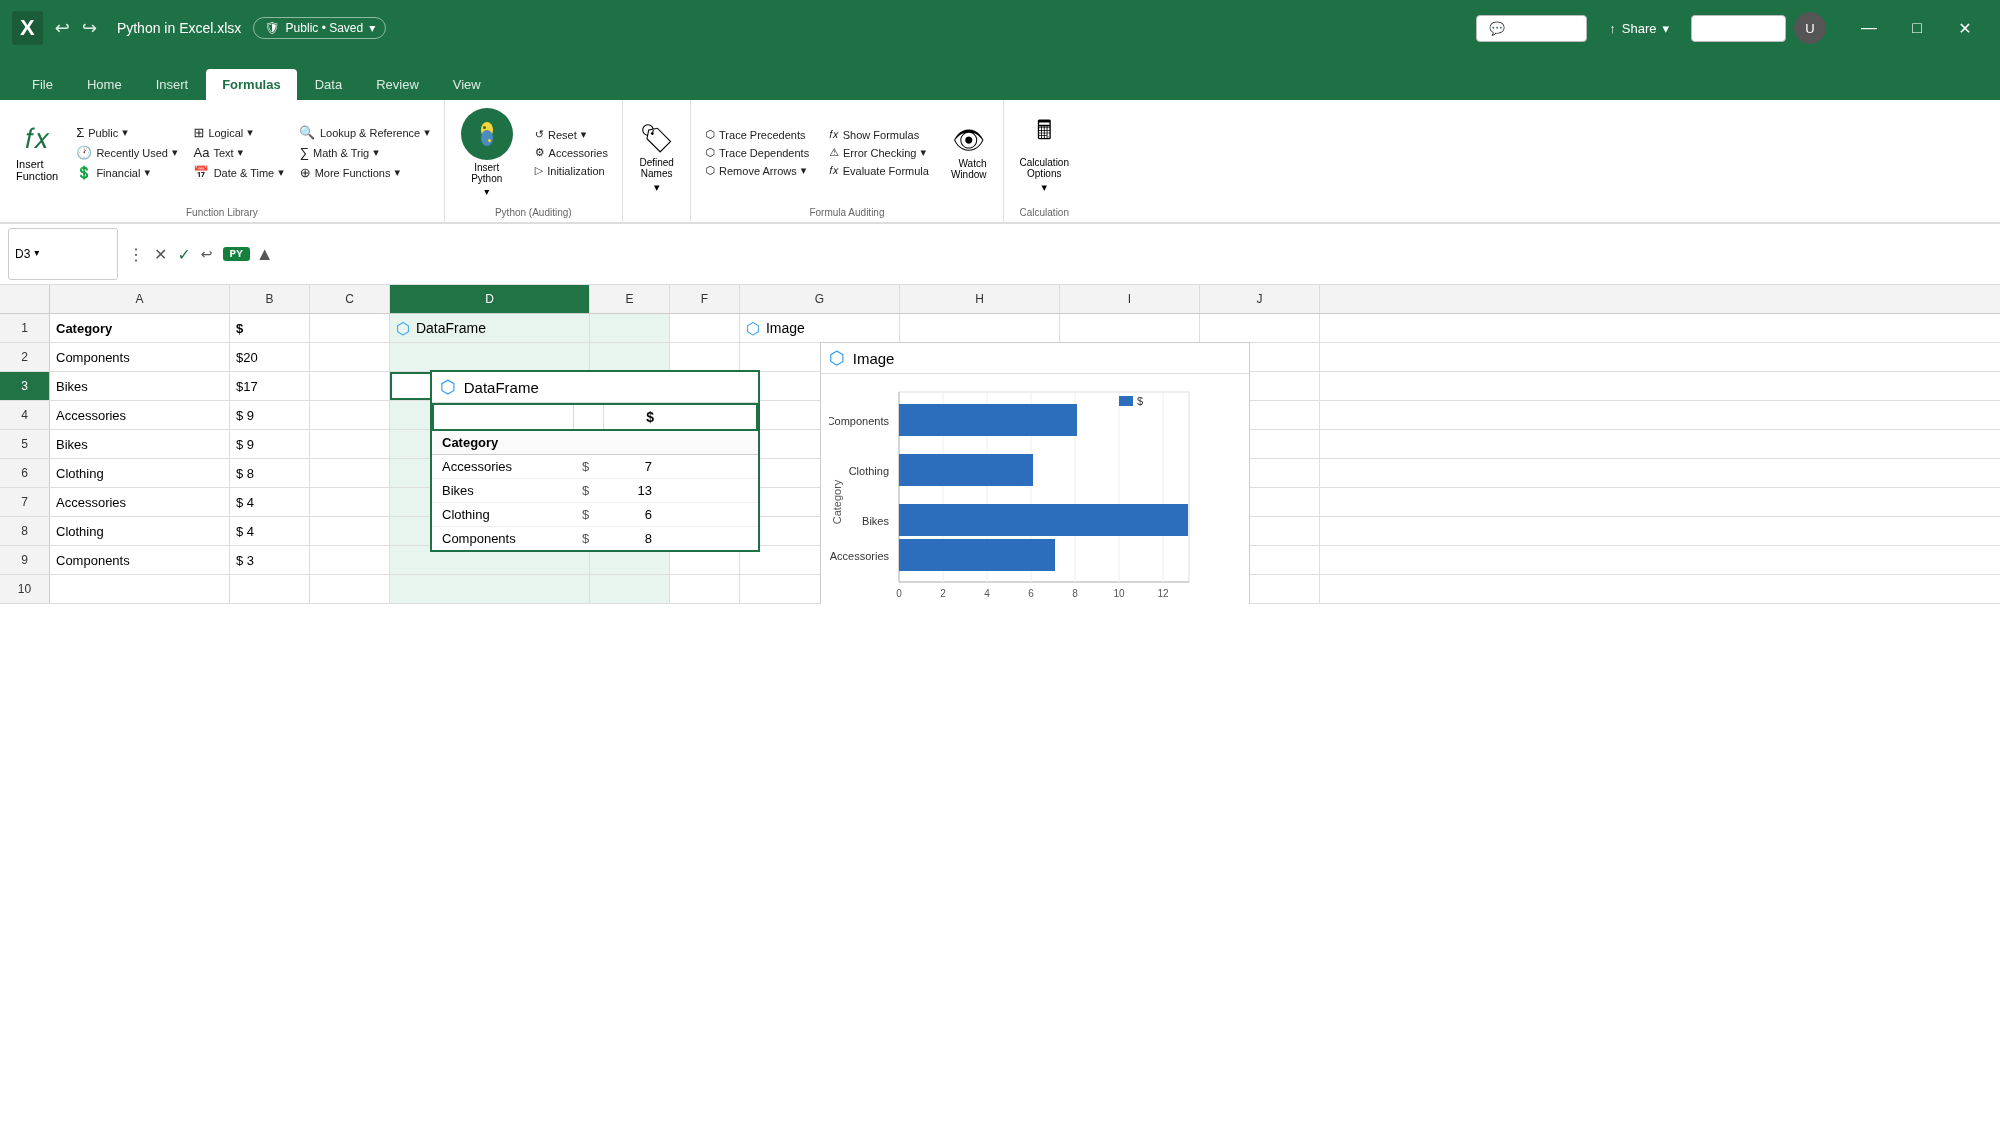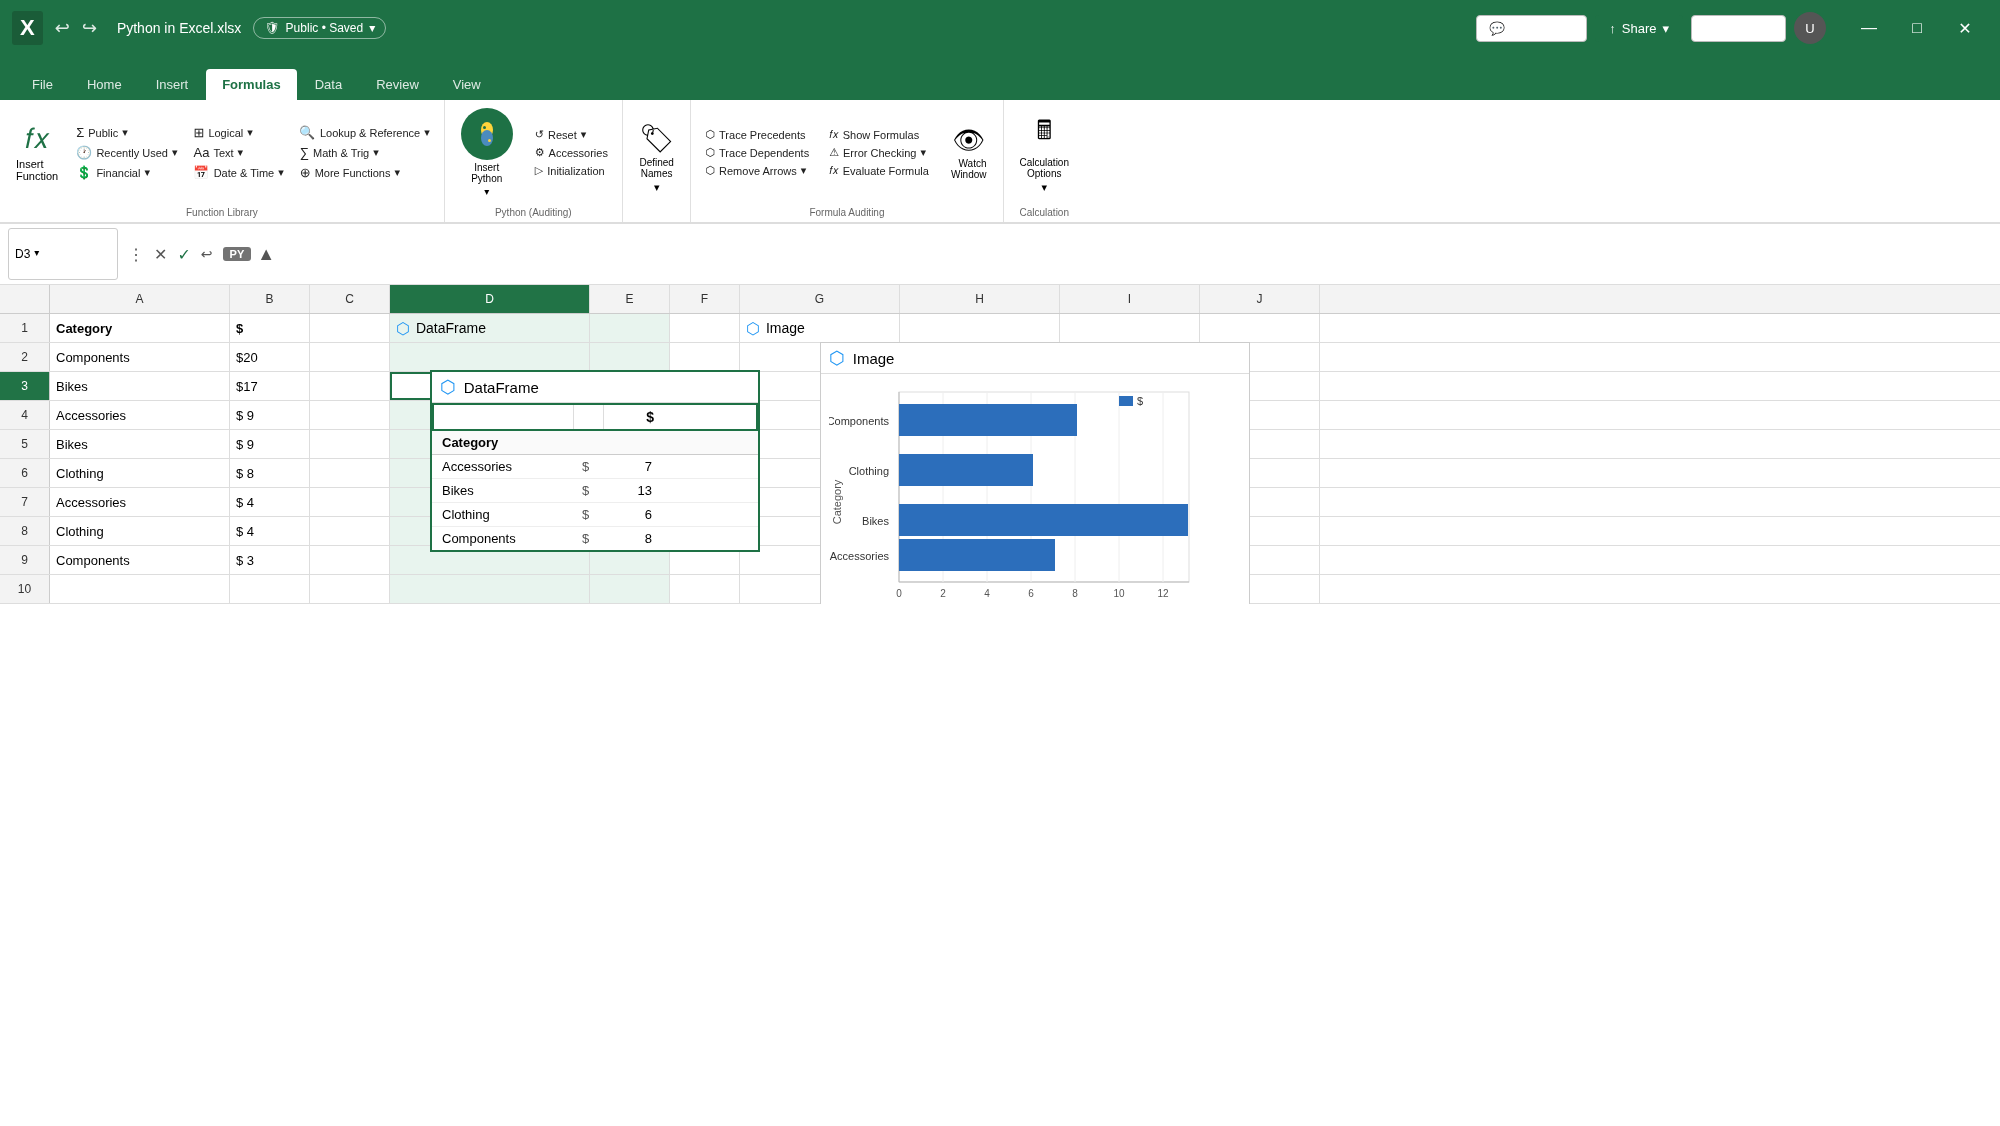--- a/index.html
+++ b/index.html
@@ -155,21 +155,21 @@
     .cE { width: 80px; min-width: 80px; }
     .cF { width: 70px; min-width: 70px; }
     .cG { width: 160px; min-width: 160px; }
     .cH { width: 160px; min-width: 160px; }
     .cI { width: 140px; min-width: 140px; }
     .cJ { width: 120px; min-width: 120px; }
 
     .row-header.sel3 { background: #217346; color: white; }
 
     
-    .py-tag { background: #737373; color: white; font-weight: bold; font-size: 11px; padding: 1px 7px; border-radius: 3px; }
+    .py-tag { background: #15803d; color: white; font-weight: bold; font-size: 11px; padding: 1px 7px; border-radius: 3px; font-family: Liberation Mono, monospace; }
 
     
     .overlay-container { position: relative; }
 
     .df-table-wrapper {
       position: absolute;
       top: 28px; 
       left: 430px;
       background: white;
       border: 2px solid #1e7145;

